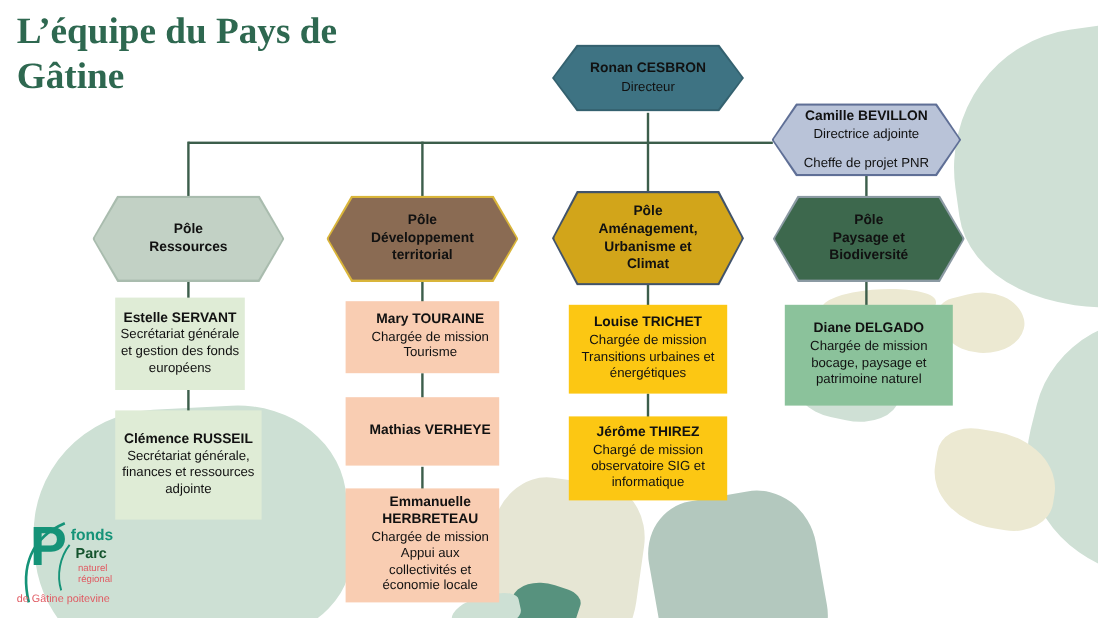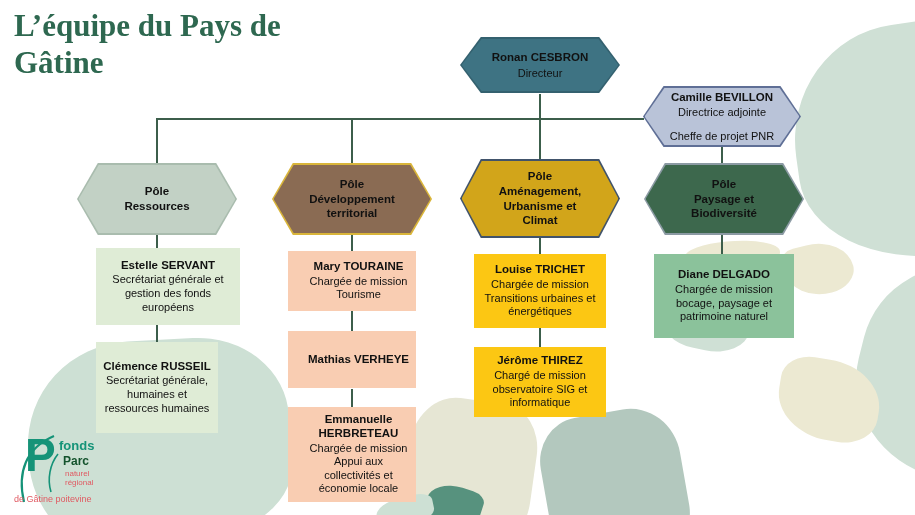--- a/index.html
+++ b/index.html
@@ -151,27 +151,27 @@
       </div>
   </div>
   <div class="hex hx-p4" style="left:644px; top:163px; width:160px; height:72px;">
     <div class="hex-inner">
         <div class="pole-label">Pôle
 Paysage et
 Biodiversité</div>
       </div>
   </div>
 
-  <div class="member mc1" style="left:96px; top:248px; width:144px; min-height:77px;">
+  <div class="member mc1" style="left:96px; top:248px; width:108px; min-height:77px;">
     <div class="m-name">Estelle SERVANT</div>
     <div class="m-role">Secrétariat générale et gestion des fonds européens</div>
   </div>
   <div class="member mc1" style="left:96px; top:342px; width:122px; min-height:91px;">
     <div class="m-name">Clémence RUSSEIL</div>
-    <div class="m-role">Secrétariat générale, humaines et ressources humaines</div>
+    <div class="m-role">Secrétariat générale, finances et ressources adjointe</div>
   </div>
 
   <div class="member mc2" style="left:288px; top:251px; width:128px; min-height:60px;">
     <div class="m-name">Mary TOURAINE</div>
     <div class="m-role">Chargée de mission Tourisme</div>
   </div>
   <div class="member mc2" style="left:288px; top:331px; width:128px; min-height:57px;">
     <div class="m-name">Mathias VERHEYE</div>
   </div>
   <div class="member mc2" style="left:288px; top:407px; width:128px; min-height:92px;">

